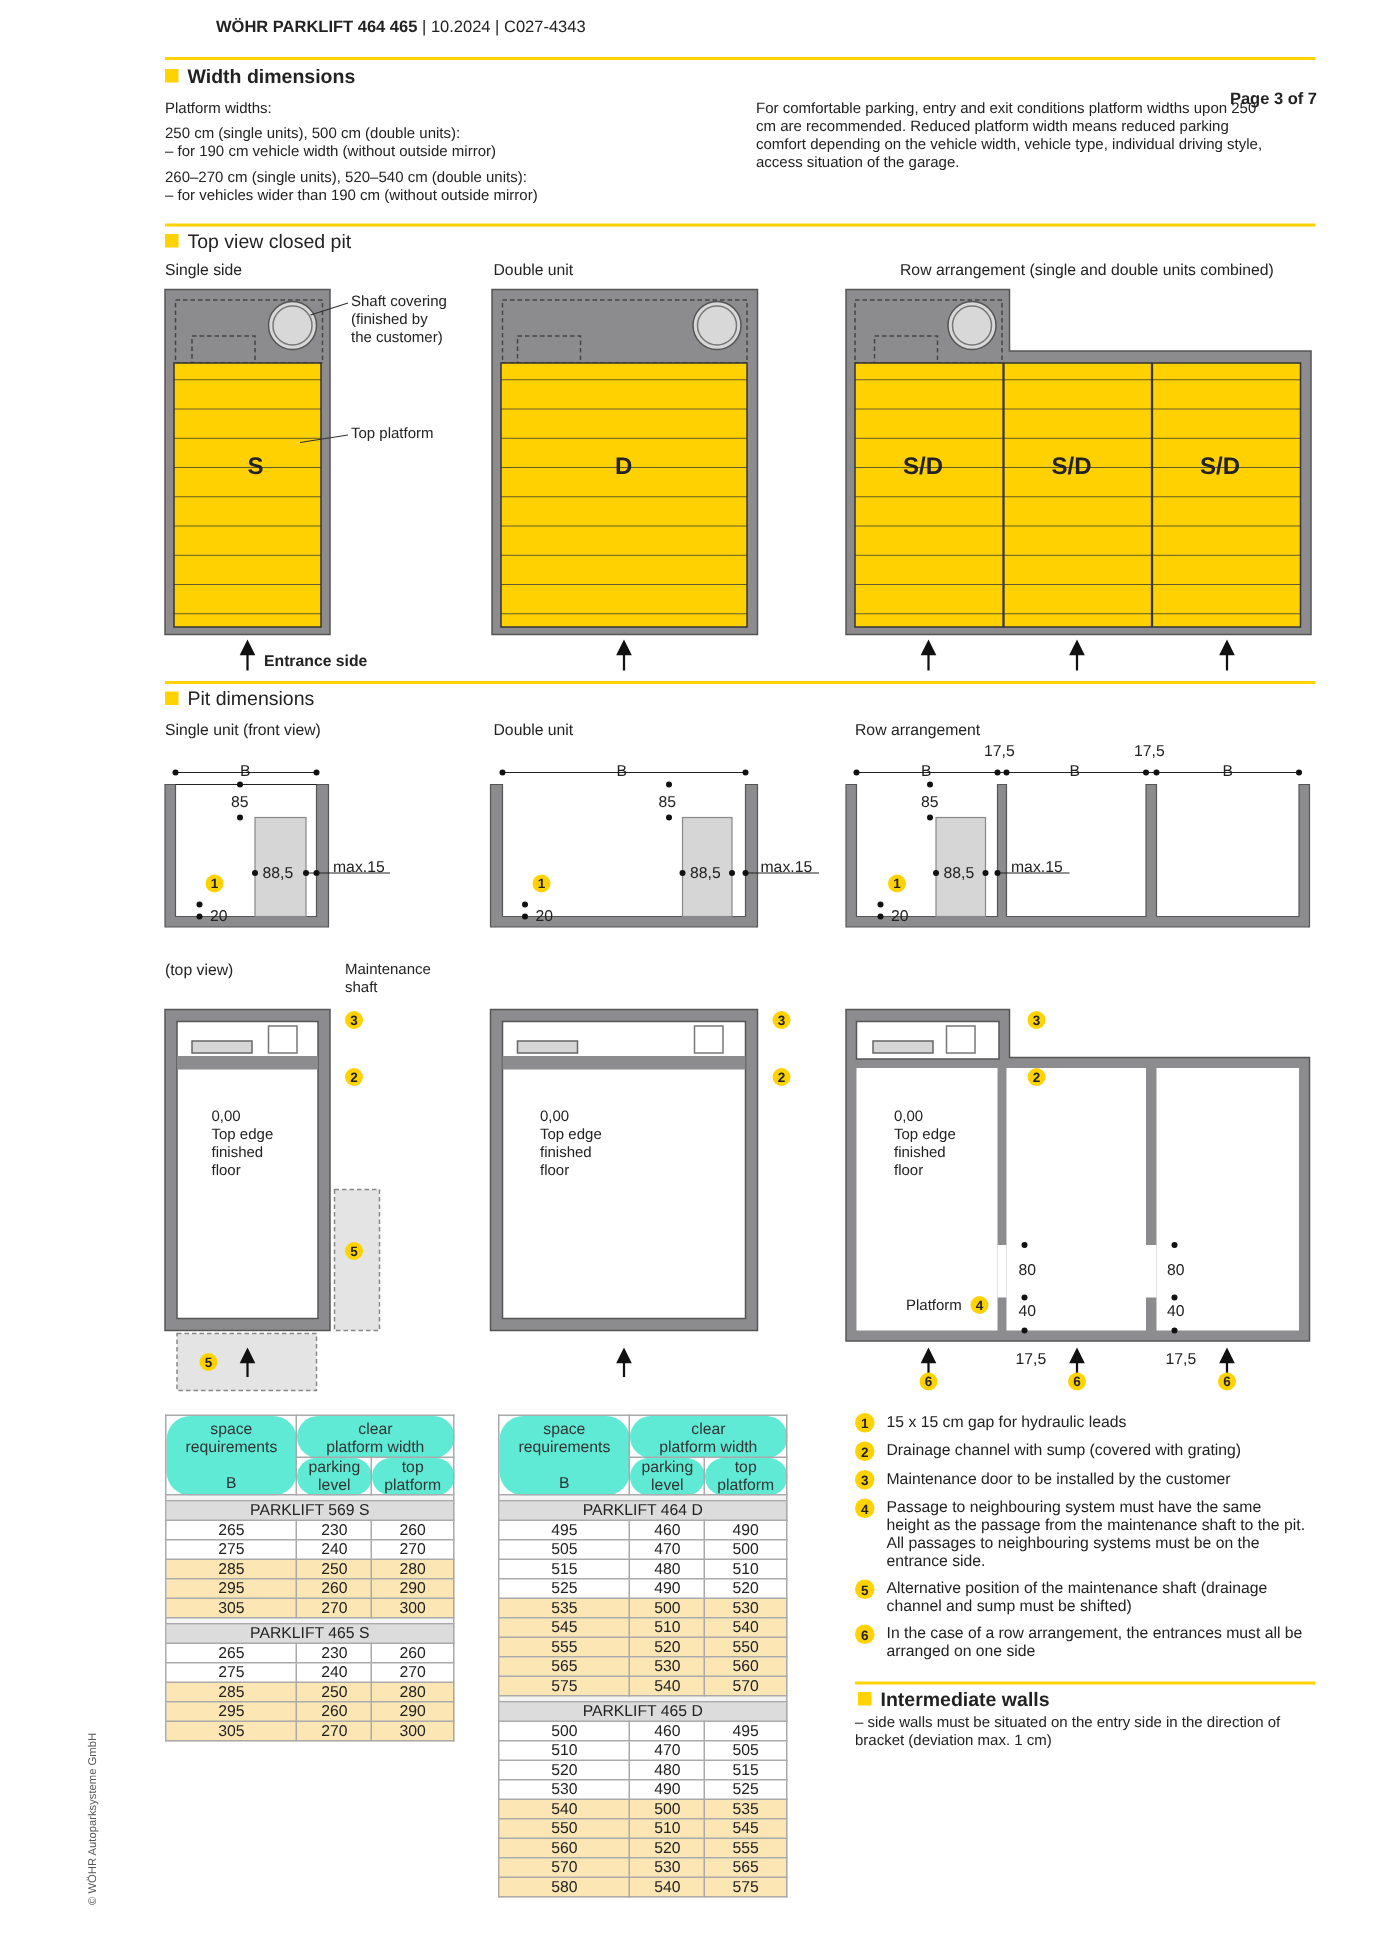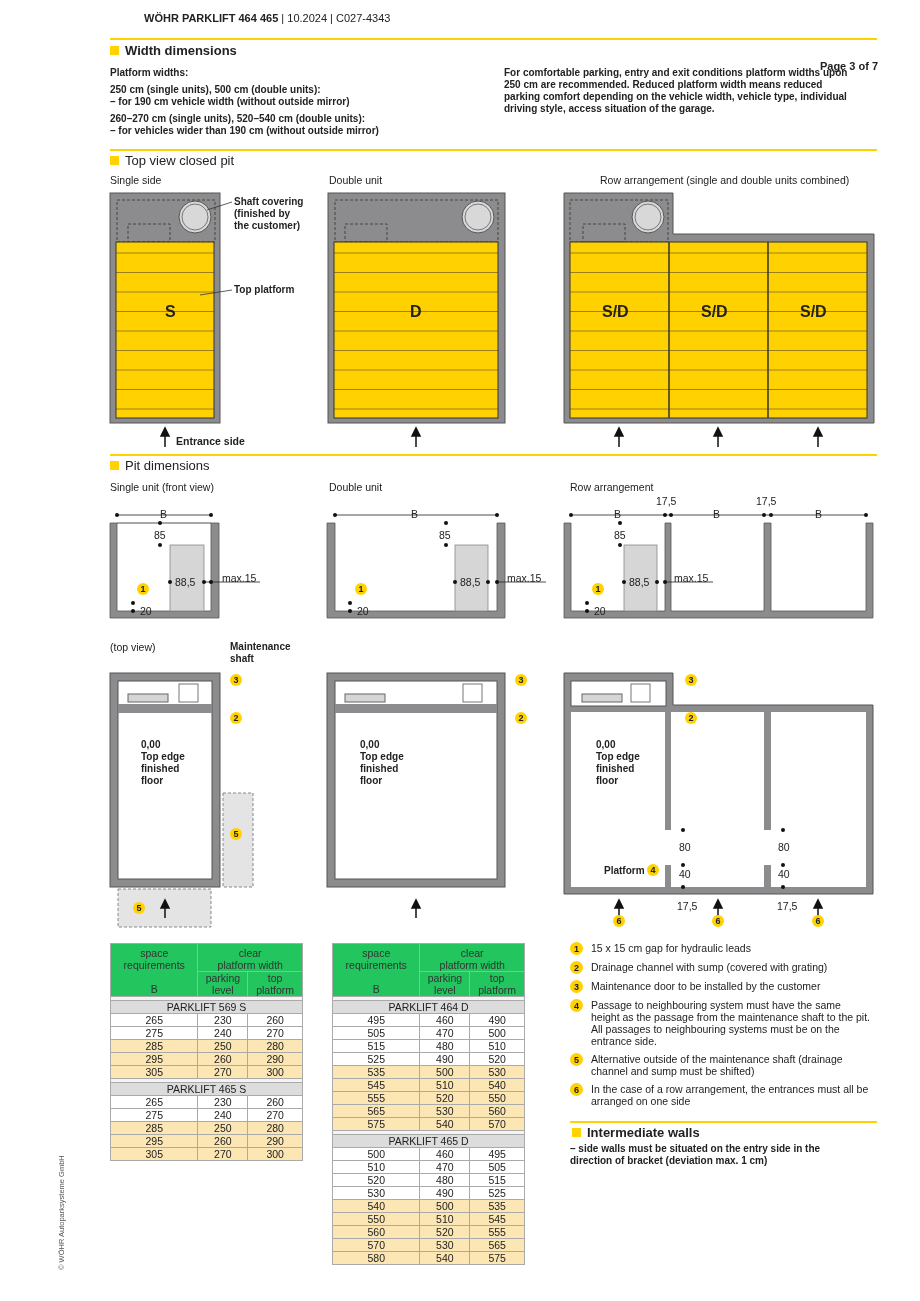--- a/index.html
+++ b/index.html
@@ -5,26 +5,26 @@
   * { box-sizing: border-box; margin: 0; padding: 0; }
   body { width: 920px; height: 1301px; background: #fff; font-family: "Liberation Sans", sans-serif; color: #222; position: relative; overflow: hidden; }
   .abs { position: absolute; }
   .hdr { left: 110px; top: 12px; font-size: 11px; margin-left: 34px; }
   .hdr b { font-weight: bold; }
   .page { right: 42px; top: 12px; font-size: 11px; font-weight: bold; margin-top: 48px; }
   .rule { position: absolute; left: 110px; width: 767px; height: 2px; background: #ffd200; }
   .sec-title { position: absolute; left: 110px; font-size: 13px; display: flex; align-items: center; gap: 6px; }
   .sec-title .sq { width: 9px; height: 9px; background: #ffd200; display: inline-block; }
   .sec-title.bold { font-weight: bold; }
-  .txt { font-size: 10px; line-height: 12px; font-weight: bold; }
+  .txt { font-size: 10px; line-height: 12px; }
   .sub { font-size: 10.5px; }
   svg text { font-family: "Liberation Sans", sans-serif; }
   table.spec { position: absolute; border-collapse: collapse; font-size: 10.5px; width: 193px; }
   table.spec td, table.spec th { border: 1px solid #aaa; text-align: center; font-weight: normal; line-height: 12px; padding: 0; }
-  table.spec th { background: #22c55e; color: #333; }
+  table.spec th { background: #5eead4; color: #333; border-radius: 16px; }
   table.spec tr.grp td { background: #dcdcdc; }
   table.spec tr.hl td { background: #fbe6b4; }
   table.spec tr.sp td { height: 4px; background: #f4f4f4; border-left: 1px solid #aaa; border-right: 1px solid #aaa; }
   .notes { position: absolute; left: 570px; top: 942px; width: 300px; font-size: 10.5px; line-height: 12px; }
   .note { display: flex; gap: 8px; margin-bottom: 6px; }
   .badge { flex: none; width: 13px; height: 13px; border-radius: 50%; background: #ffd200; font-size: 9px; font-weight: bold; display: flex; align-items: center; justify-content: center; color: #222; }
   .copyright { position: absolute; left: 57px; top: 1270px; transform: rotate(-90deg); transform-origin: left top; font-size: 7.5px; color: #555; white-space: nowrap; }
 </style>
 </head>
 <body>
@@ -511,21 +511,21 @@
     <div class="note">
       <span class="badge">3</span>
       <span>Maintenance door to be installed by the customer</span>
     </div>
     <div class="note">
       <span class="badge">4</span>
       <span>Passage to neighbouring system must have the same height as the passage from the maintenance shaft to the pit. All passages to neighbouring systems must be on the entrance side.</span>
     </div>
     <div class="note">
       <span class="badge">5</span>
-      <span>Alternative outside of the maintenance shaft (drainage channel and sump must be shifted)</span>
+      <span>Alternative position of the maintenance shaft (drainage channel and sump must be shifted)</span>
     </div>
     <div class="note">
       <span class="badge">6</span>
       <span>In the case of a row arrangement, the entrances must all be arranged on one side</span>
     </div>
   </div>
 <div class="rule" style="top:1121px;left:570px;width:307px"></div>
 <div class="sec-title bold" style="top:1125px;left:572px">
   <span class="sq"></span>
   <span>Intermediate walls</span>

